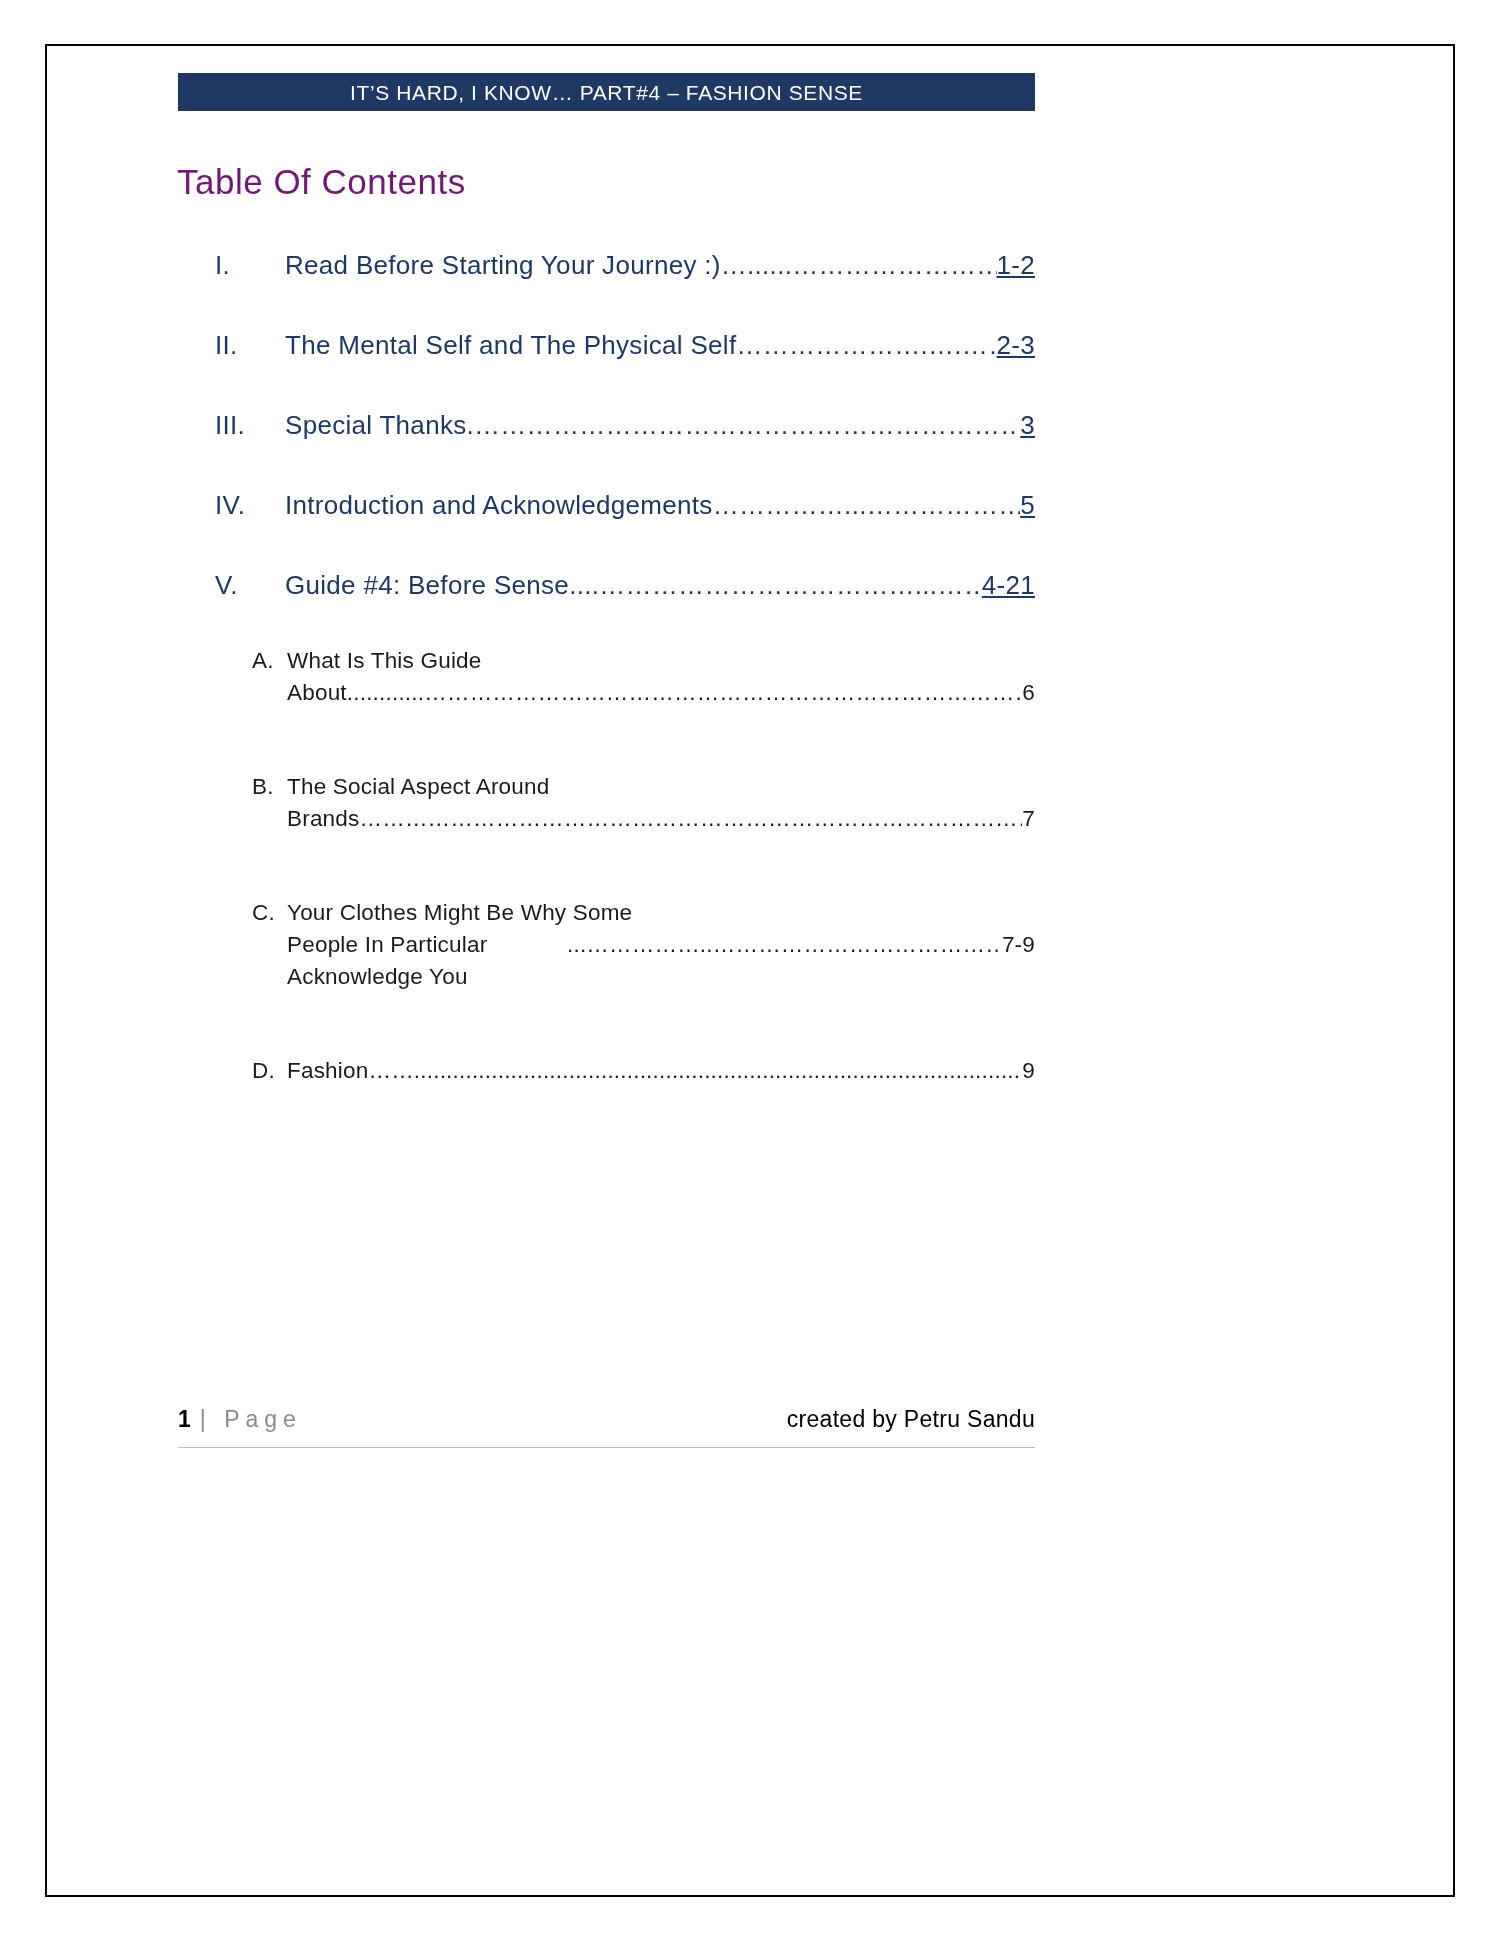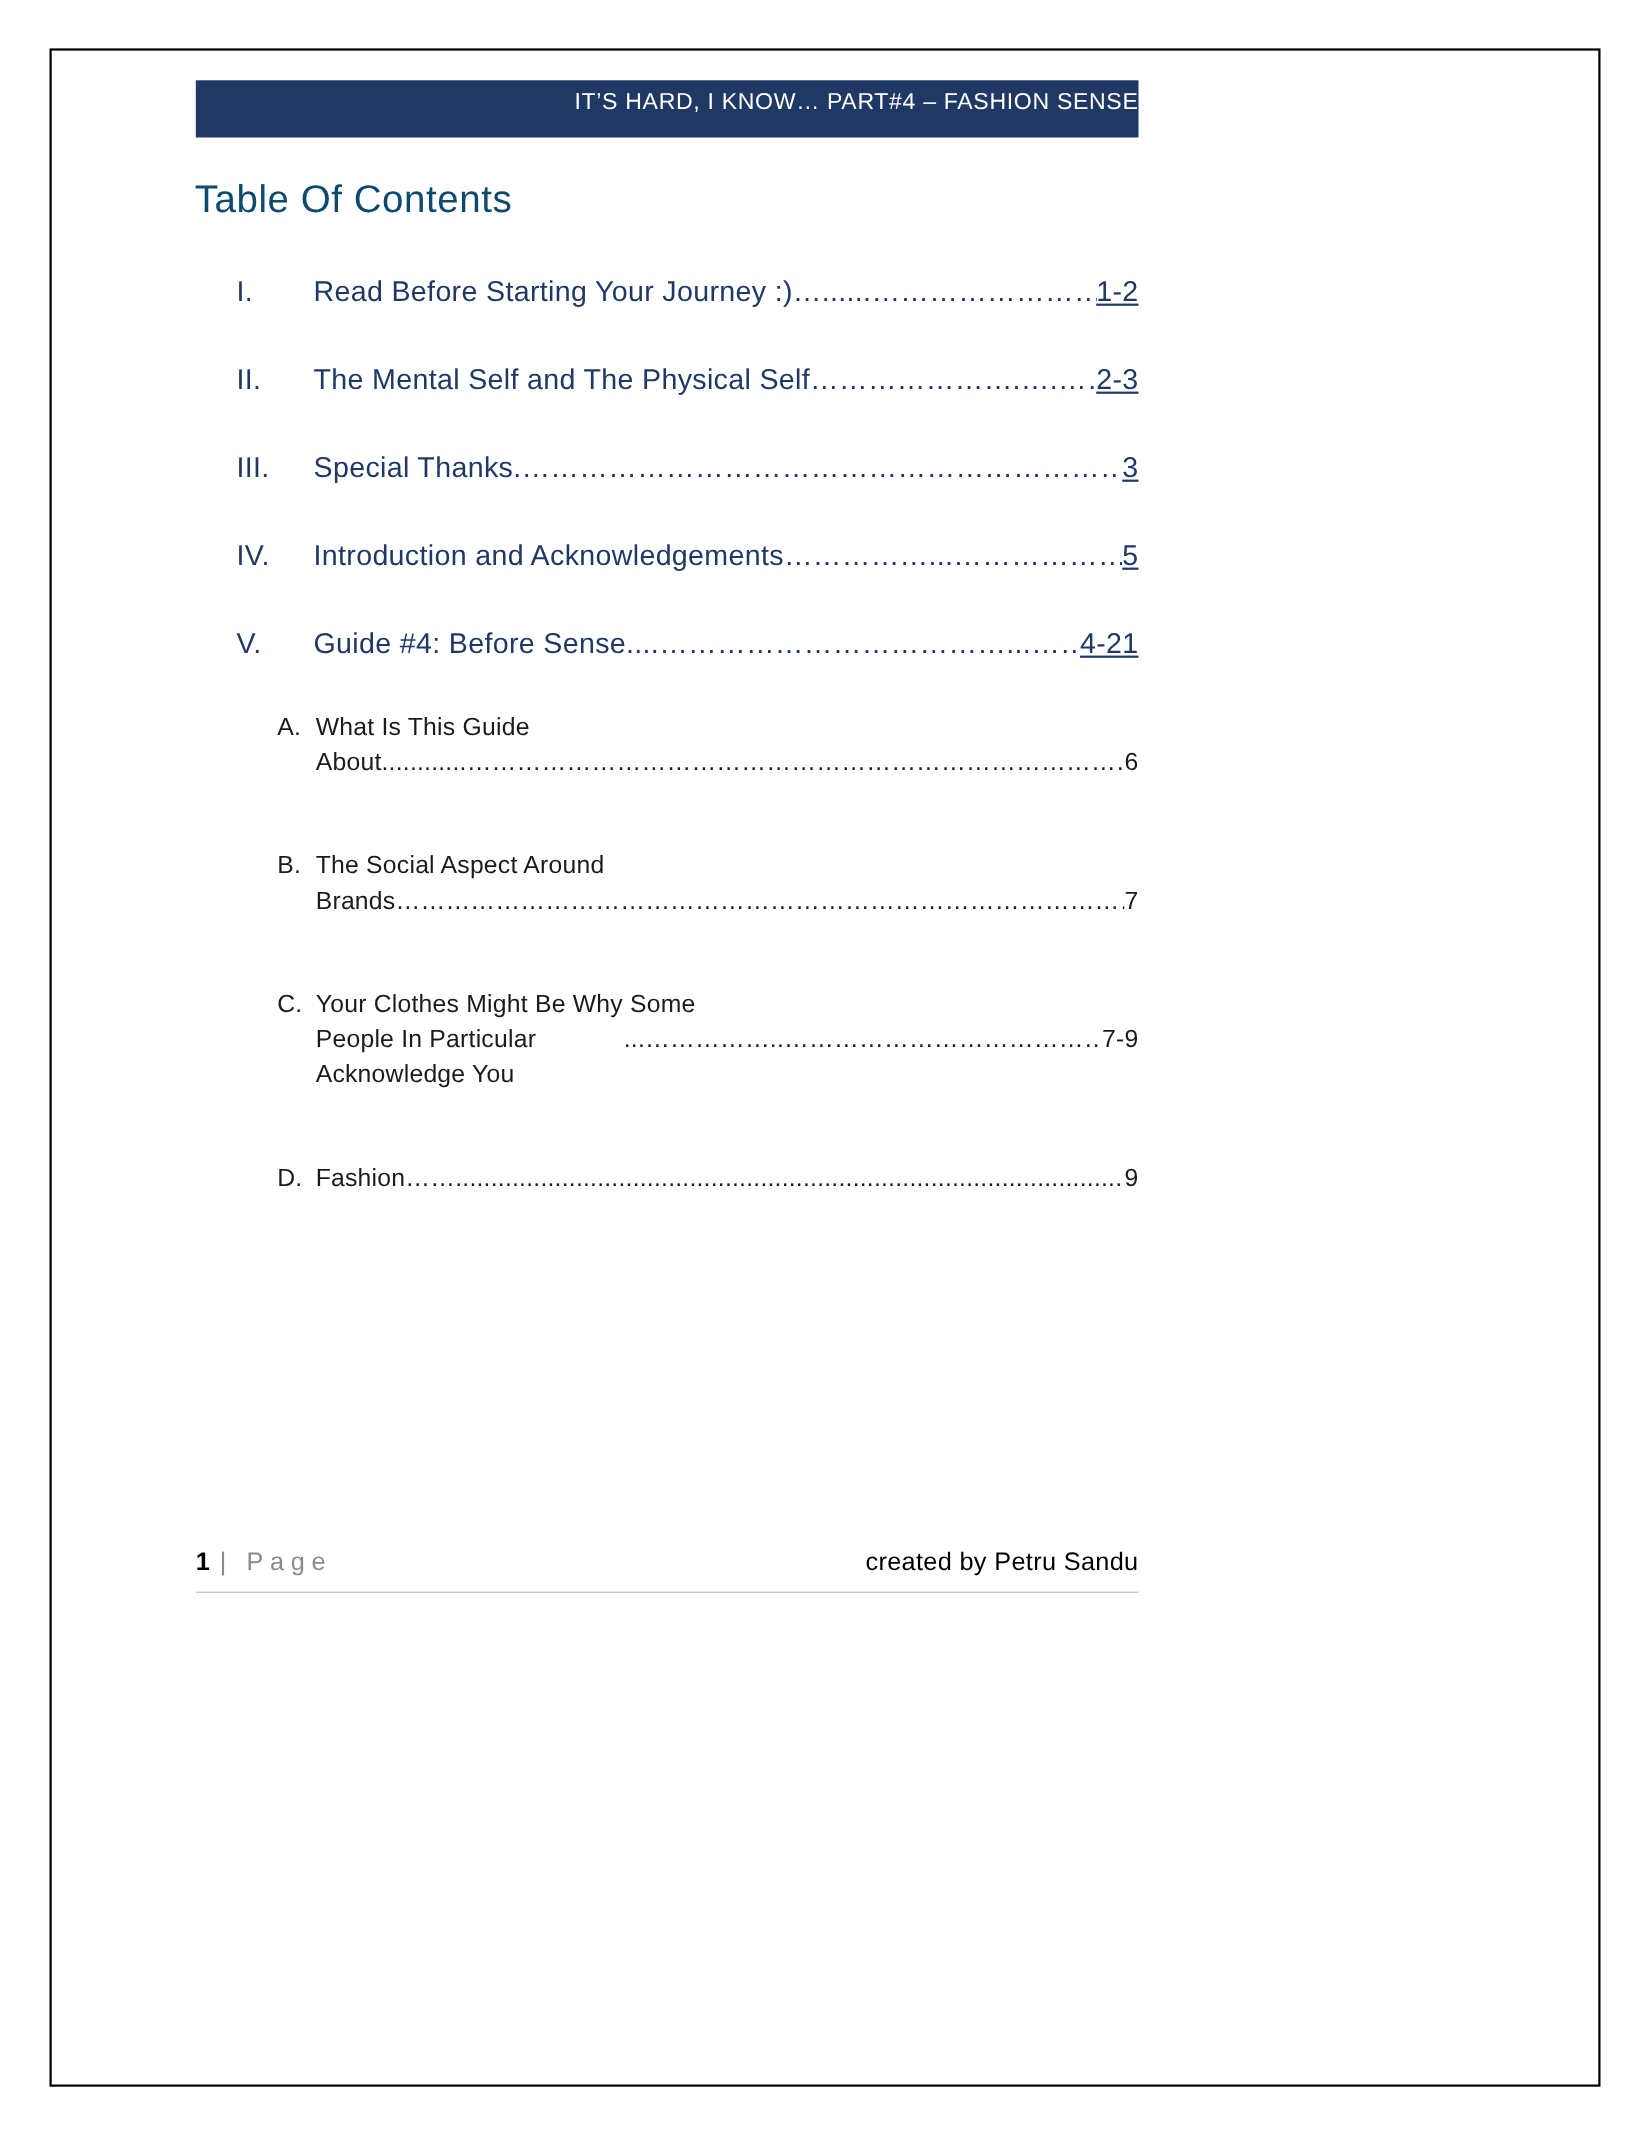--- a/index.html
+++ b/index.html
@@ -18,35 +18,35 @@
     top: 44px;
     width: 1410px;
     height: 1853px;
     border: 2px solid #000000;
   }
   .banner {
     position: absolute;
     left: 178px;
     top: 73px;
     width: 857px;
-    height: 52px;
+    height: 38px;
     background: #1f3864;
     color: #ffffff;
-    text-align: right;
+    text-align: center;
     line-height: 40px;
     font-size: 21px;
     letter-spacing: 0.6px;
   }
   .toc-heading {
     position: absolute;
     left: 177px;
     top: 162px;
     font-size: 35px;
     letter-spacing: 0.5px;
-    color: #0c4a6e;
+    color: #701a75;
     font-weight: 400;
   }
   .toc-items {
     position: absolute;
     left: 215px;
     top: 250px;
     width: 820px;
     display: flex;
     flex-direction: column;
     gap: 50px;

